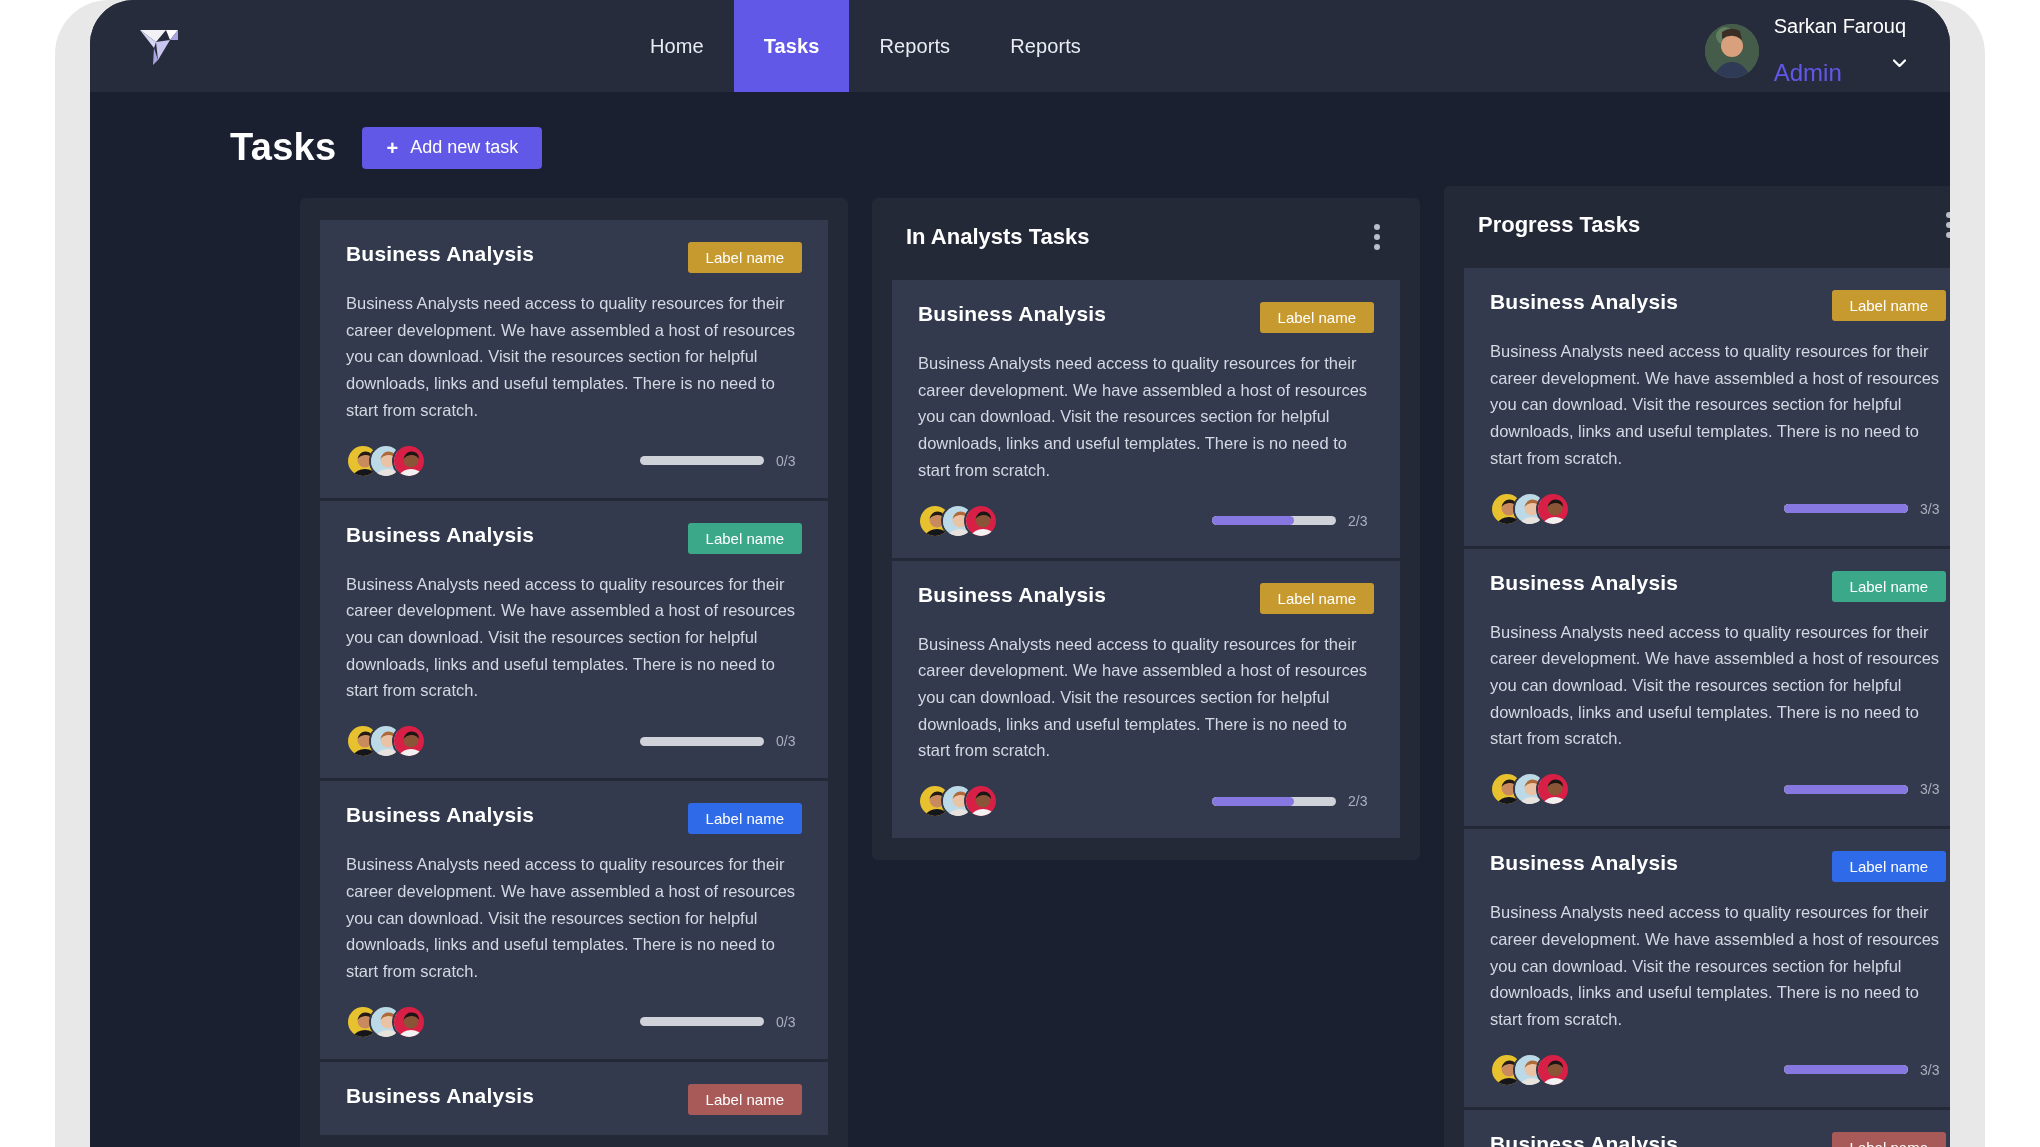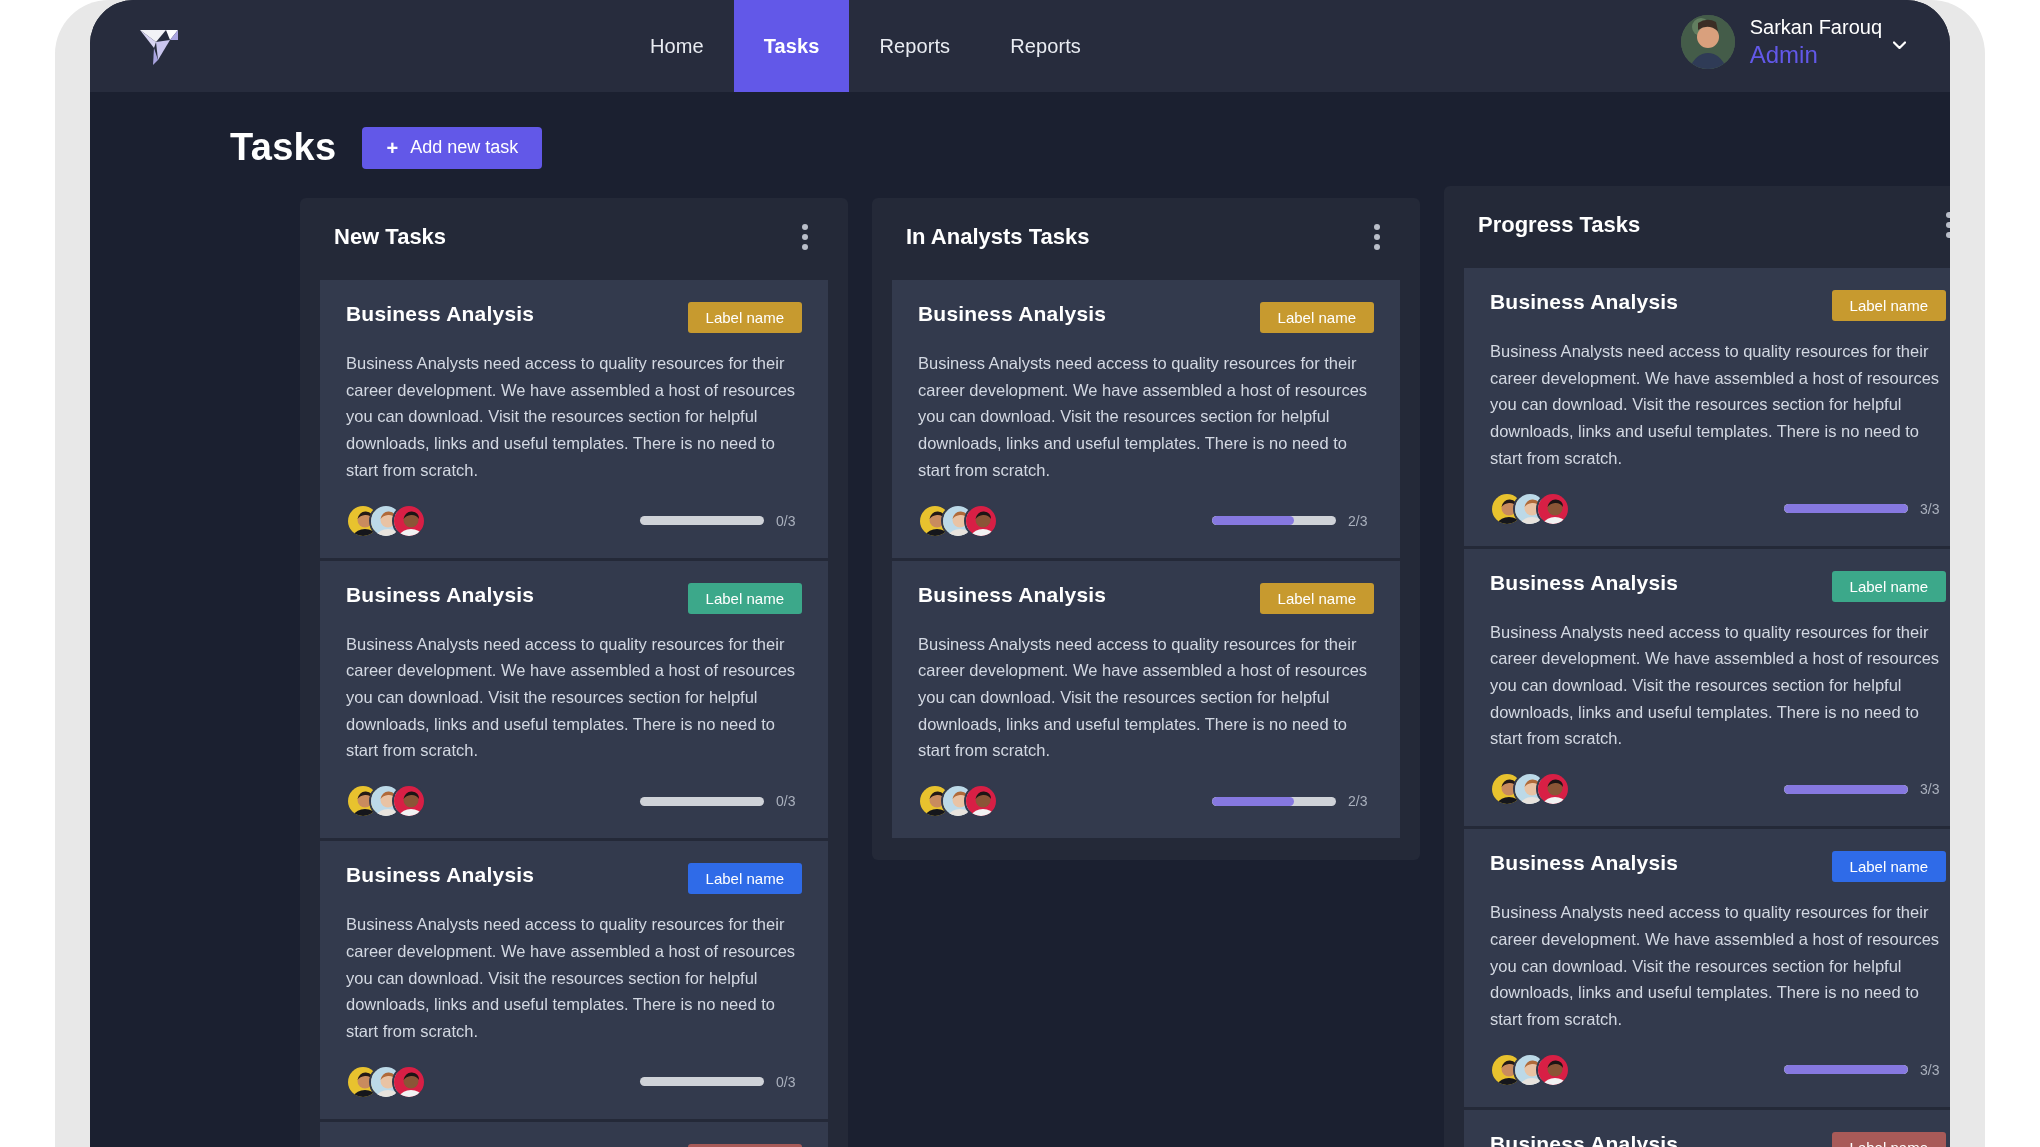--- a/index.html
+++ b/index.html
@@ -43,21 +43,21 @@
   .user-box{
     position:absolute; right:44px; top:15px;
     display:flex; align-items:center; gap:15px; cursor:pointer;
   }
   .avatar-lg{
     width:54px; height:54px; border-radius:50%;
     background:#4d6053; overflow:hidden; position:relative; flex:none;
   }
   .user-text{ display:flex; flex-direction:column; gap:2px; }
   .user-name{
-    color:#ffffff; font-size:20px; display:flex; align-items:flex-end; gap:11px;
+    color:#ffffff; font-size:20px; display:flex; align-items:flex-end; gap:11px;flex-direction:column;
   }
   .chev{ display:inline-block; width:13px; height:8px; }
   .user-role{ color:#6258e8; font-size:24px; }
 
   
   .page-head{
     position:absolute; left:140px; top:126px;
     display:flex; align-items:center; gap:26px;
   }
   .page-title{ color:#ffffff; font-size:38px; font-weight:bold; letter-spacing:.3px; }
@@ -179,28 +179,20 @@
   <div class="page-head">
     <div class="page-title">Tasks</div>
     <button class="add-btn">
       <span class="plus">+</span>
       <span>Add new task</span>
     </button>
   </div>
 
   <div class="board" id="board">
       <div class="column">
-        <div class="col-head">
-          <div class="col-title">New Tasks</div>
-     <div class="kebab">
-            <i></i>
-            <i></i>
-            <i></i>
-          </div>
-        </div>
         <div class="cards">
           <div class="card">
             <div class="card-top">
          <div class="card-title">Business Analysis</div>
          <div class="label" style="background: rgb(199, 154, 47);">Label name</div>
        </div>
        <div class="card-body">Business Analysts need access to quality resources for their career development. We have assembled a host of resources you can download. Visit the resources section for helpful downloads, links and useful templates. There is no need to start from scratch.</div>
        <div class="card-foot">
          <div class="avatars">
                 <div class="av"><svg viewBox="0 0 34 34" width="34" height="34">

